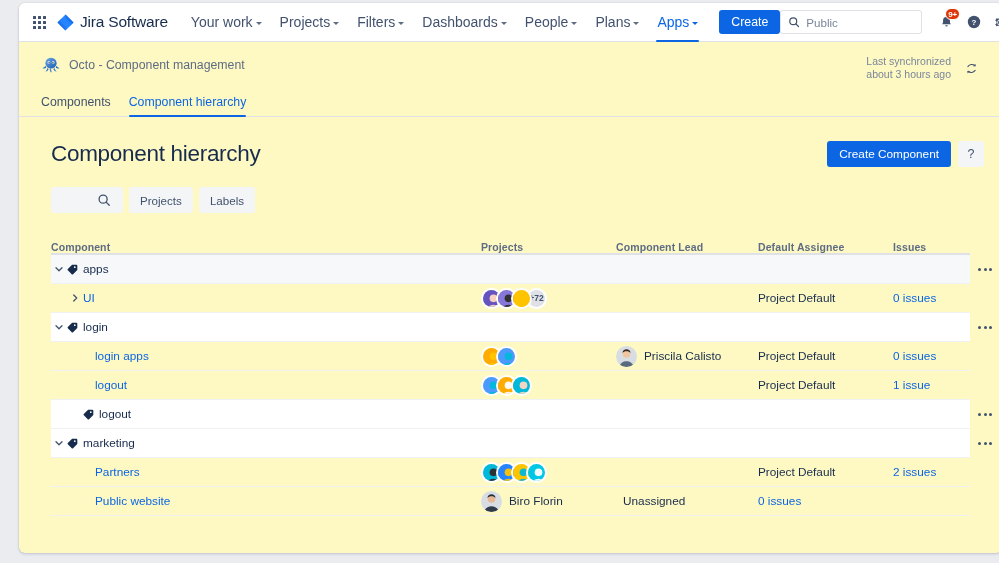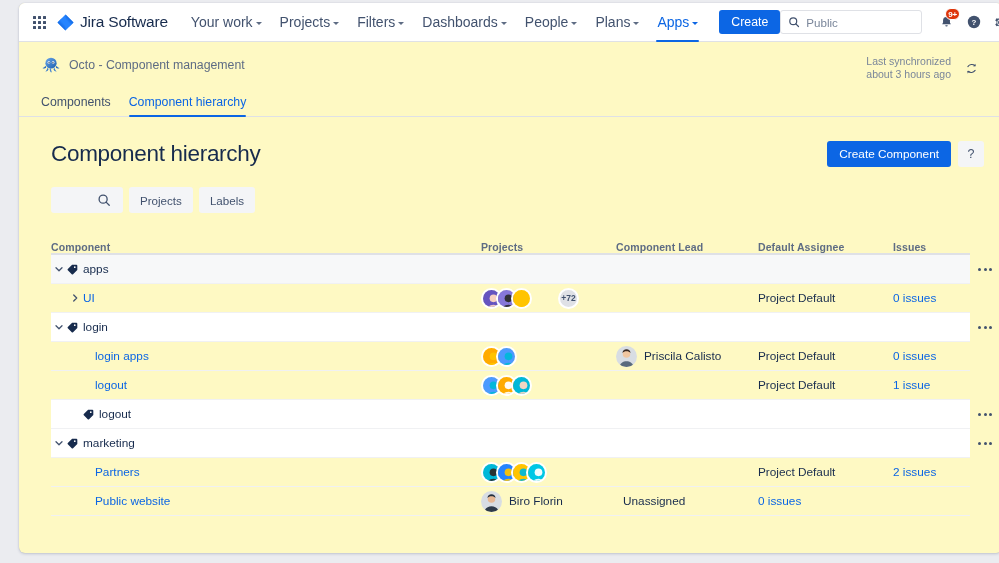--- a/index.html
+++ b/index.html
@@ -259,21 +259,20 @@
     position: relative;
   }
   .av:last-child { margin-right: 0; }
   .av-more {
     width: 21px; height: 21px; border-radius: 50%;
     background: #dfe1e6; color: #42526e;
     font-size: 8.5px; font-weight: 600;
     display: flex; align-items: center; justify-content: center;
     border: 2px solid #fff; margin-right: 0;
     flex: 0 0 21px;
-    margin-left: 32px;
   }
   .lead-av {
     width: 21px; height: 21px; border-radius: 50%;
     overflow: hidden; margin-right: 7px; flex: 0 0 21px;
   }
   .menu-dots {
     width: 24px; height: 22px; border-radius: 3px;
     display: flex; align-items: center; justify-content: center;
     gap: 2.5px; cursor: pointer;
   }

